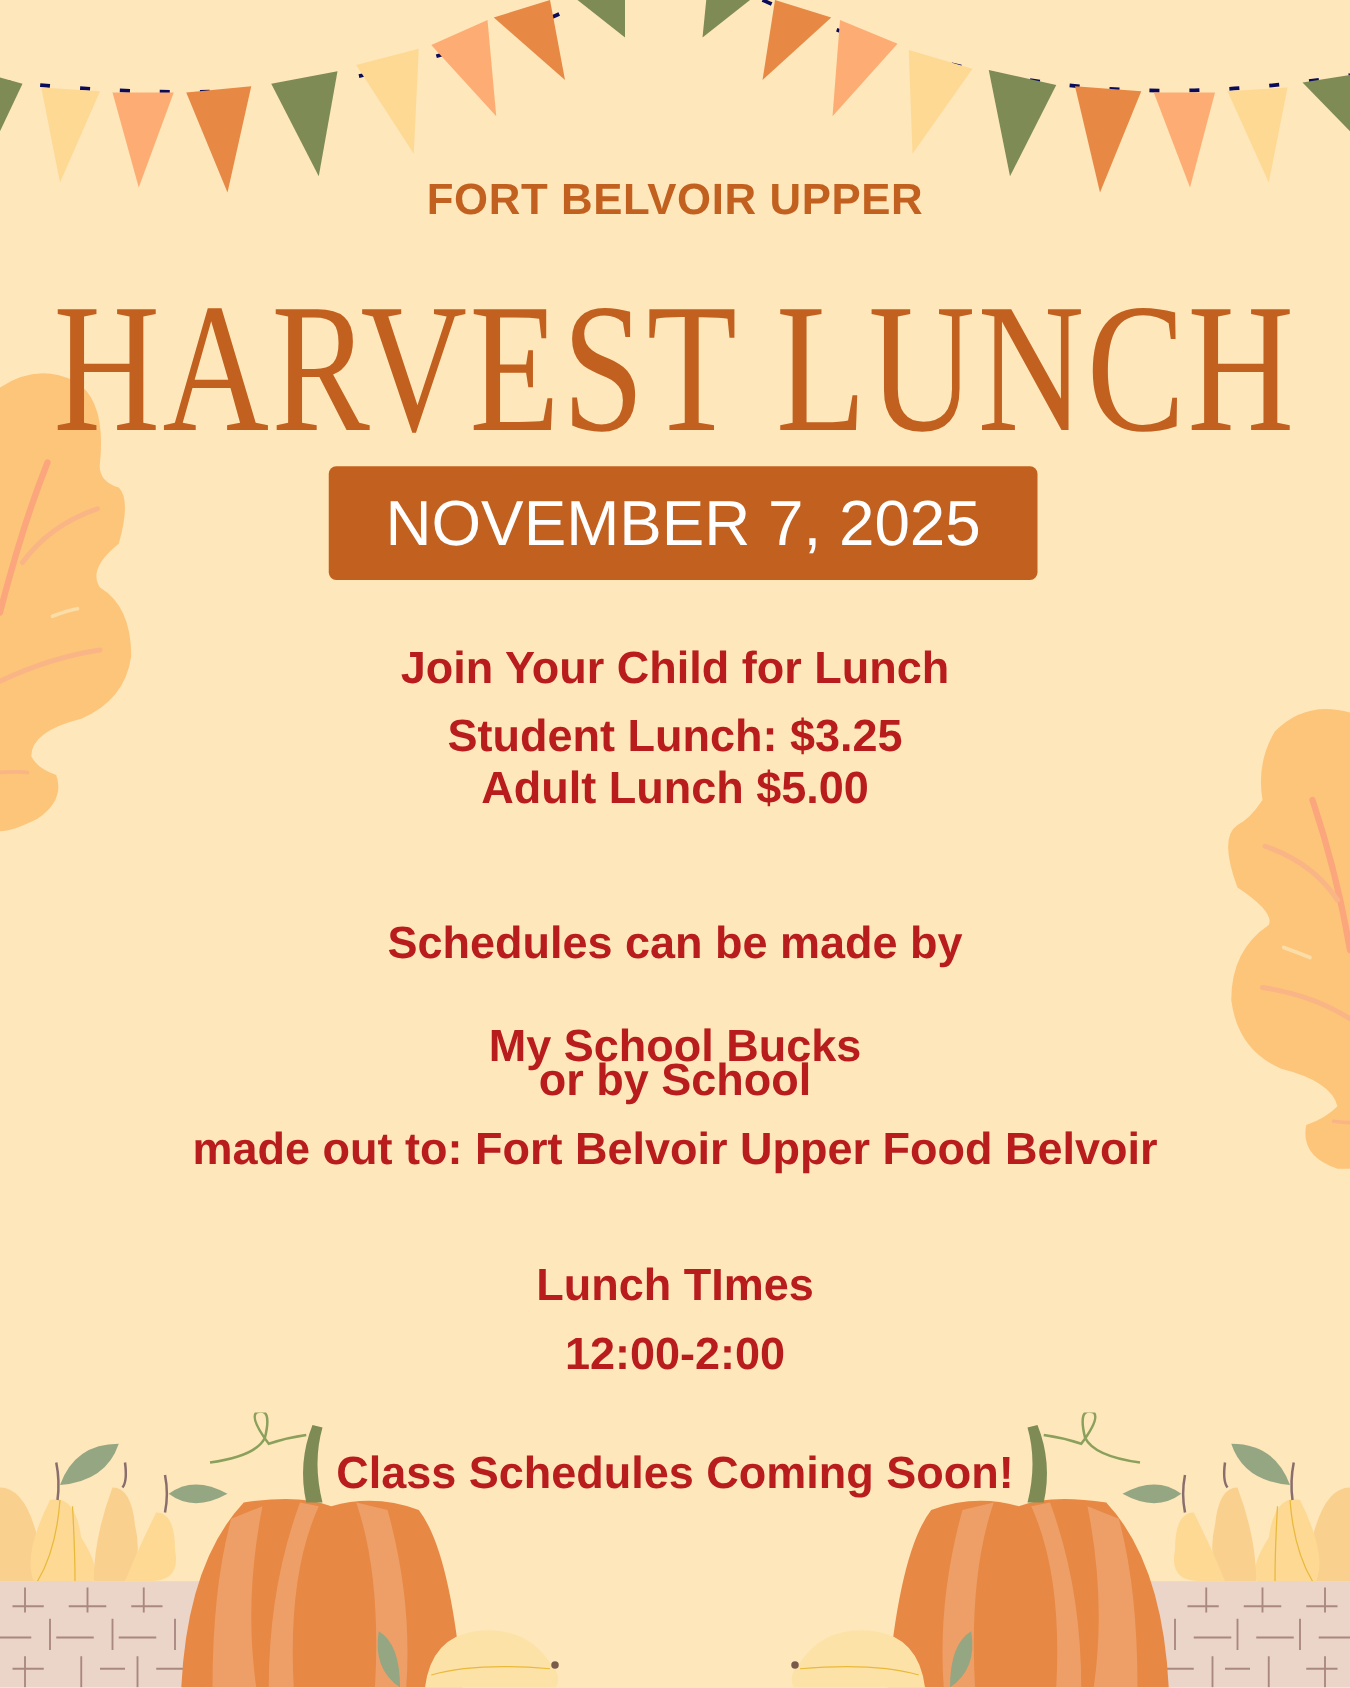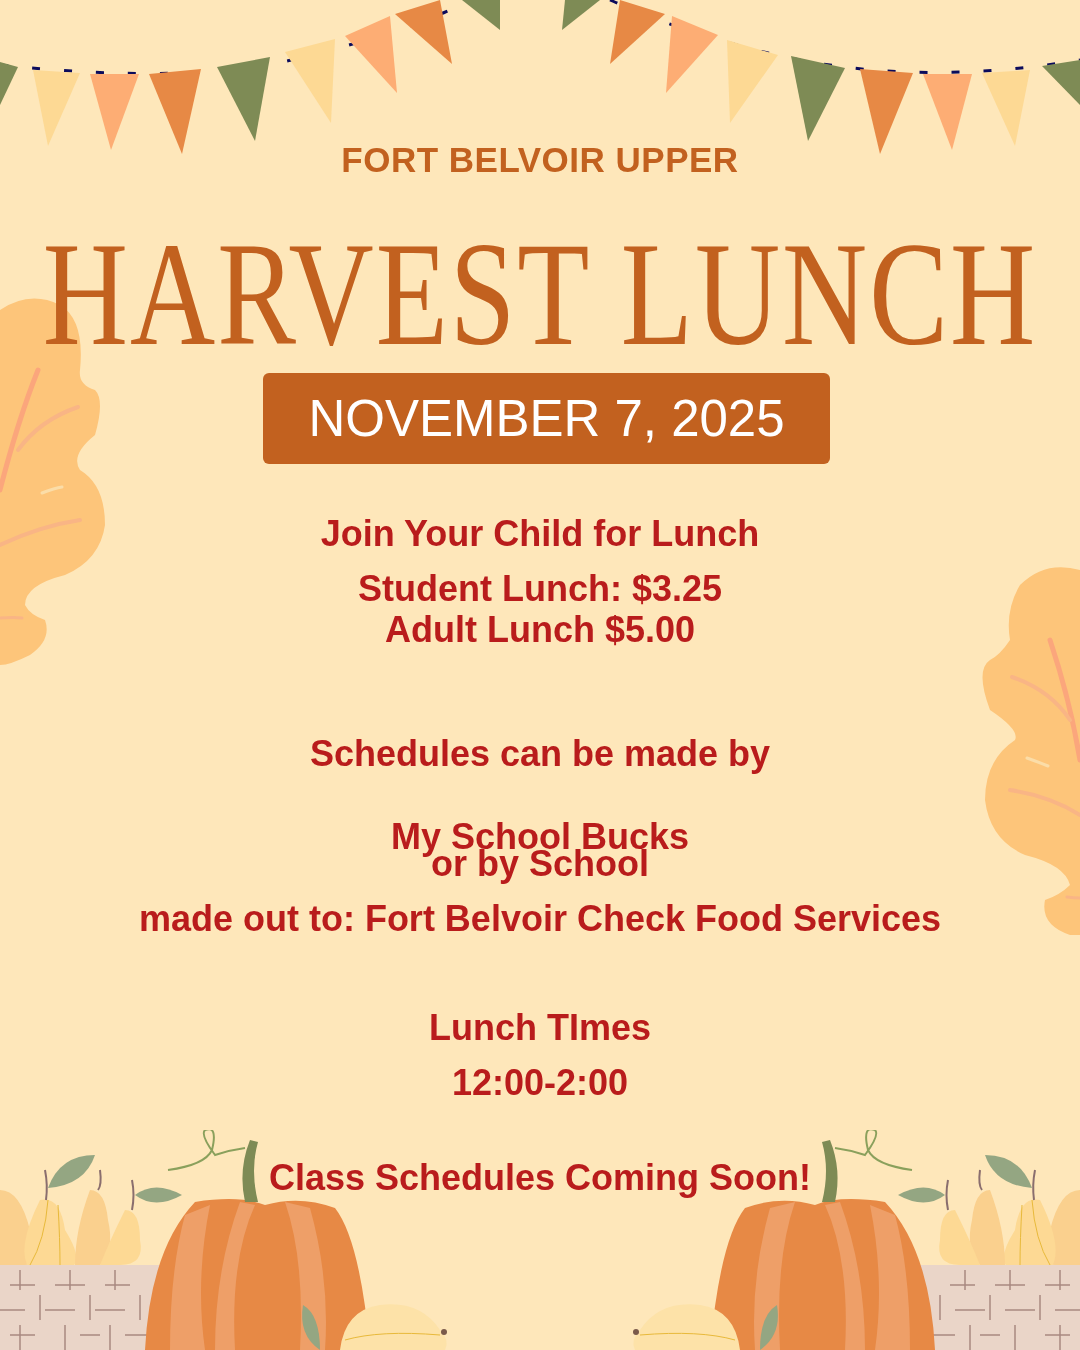--- a/index.html
+++ b/index.html
@@ -196,17 +196,17 @@
   <span class="date-text">NOVEMBER 7, 2025</span>
 </div>
 
 <div class="line bold" style="top:512px;">Join Your Child for Lunch</div>
 <div class="line regular" style="top:567px;">Student Lunch: $3.25</div>
 <div class="line regular" style="top:608px;">Adult Lunch $5.00</div>
 
 <div class="line bold" style="top:732px;">Schedules can be made by</div>
 <div class="line regular" style="top:787px;margin-top:28px;">My School Bucks</div>
 <div class="line regular" style="top:842px;">or by School</div>
-<div class="line regular" style="top:897px;">made out to: Fort Belvoir Check Food Services</div>
+<div class="line regular" style="top:897px;">made out to: Fort Belvoir Upper Food Belvoir</div>
 
 <div class="line bold" style="top:1006px;">Lunch TImes</div>
 <div class="line regular" style="top:1061px;">12:00-2:00</div>
 <div class="line bold" style="top:1156px;">Class Schedules Coming Soon!</div>
 
 </body></html>

